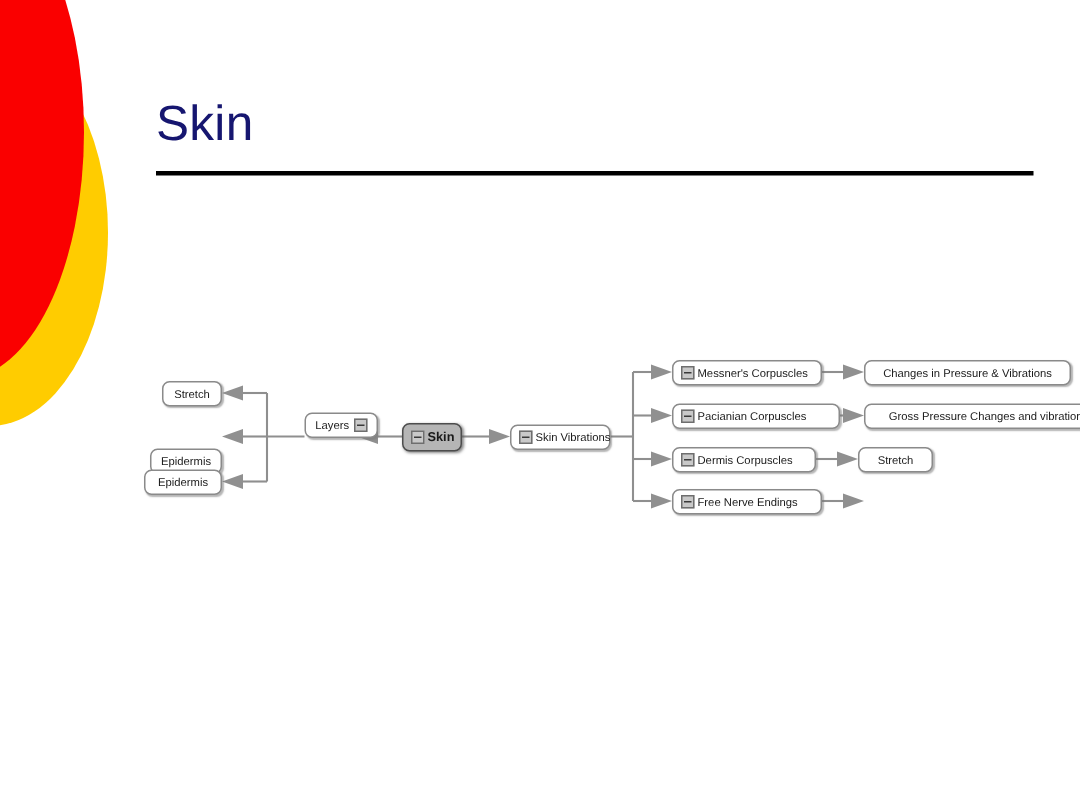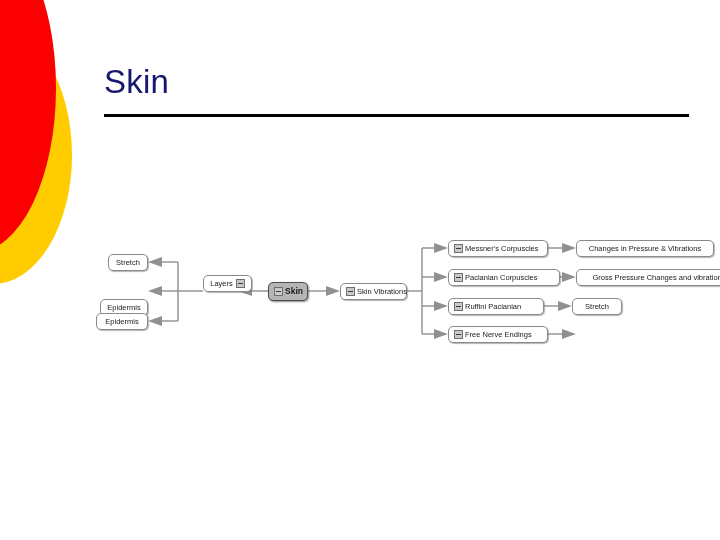--- a/index.html
+++ b/index.html
@@ -222,21 +222,21 @@
   <div class="node" style="left:348px; top:8px; width:100px;">
     <span class="toggle-box"></span>
     <span class="node-label">Messner's Corpuscles</span>
   </div>
   <div class="node" style="left:348px; top:37px; width:112px;">
     <span class="toggle-box"></span>
     <span class="node-label">Pacianian Corpuscles</span>
   </div>
   <div class="node" style="left:348px; top:66px; width:96px;">
     <span class="toggle-box"></span>
-    <span class="node-label">Ruffini Pacianian</span>
+    <span class="node-label">Dermis Corpuscles</span>
   </div>
   <div class="node" style="left:348px; top:94px; width:100px;">
     <span class="toggle-box"></span>
     <span class="node-label">Free Nerve Endings</span>
   </div>
 
   <div class="node plain" style="left:476px; top:8px; width:138px;">
     <span class="node-label">Changes in Pressure &amp; Vibrations</span>
   </div>
   <div class="node plain" style="left:476px; top:37px; width:166px;">

